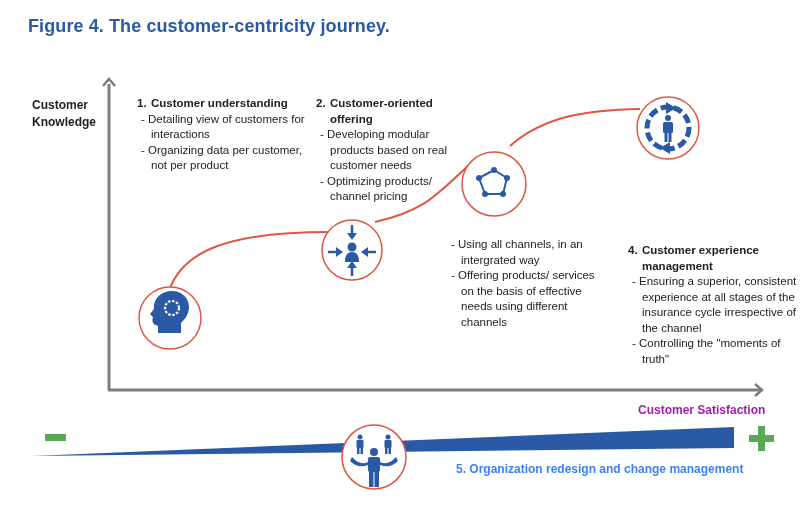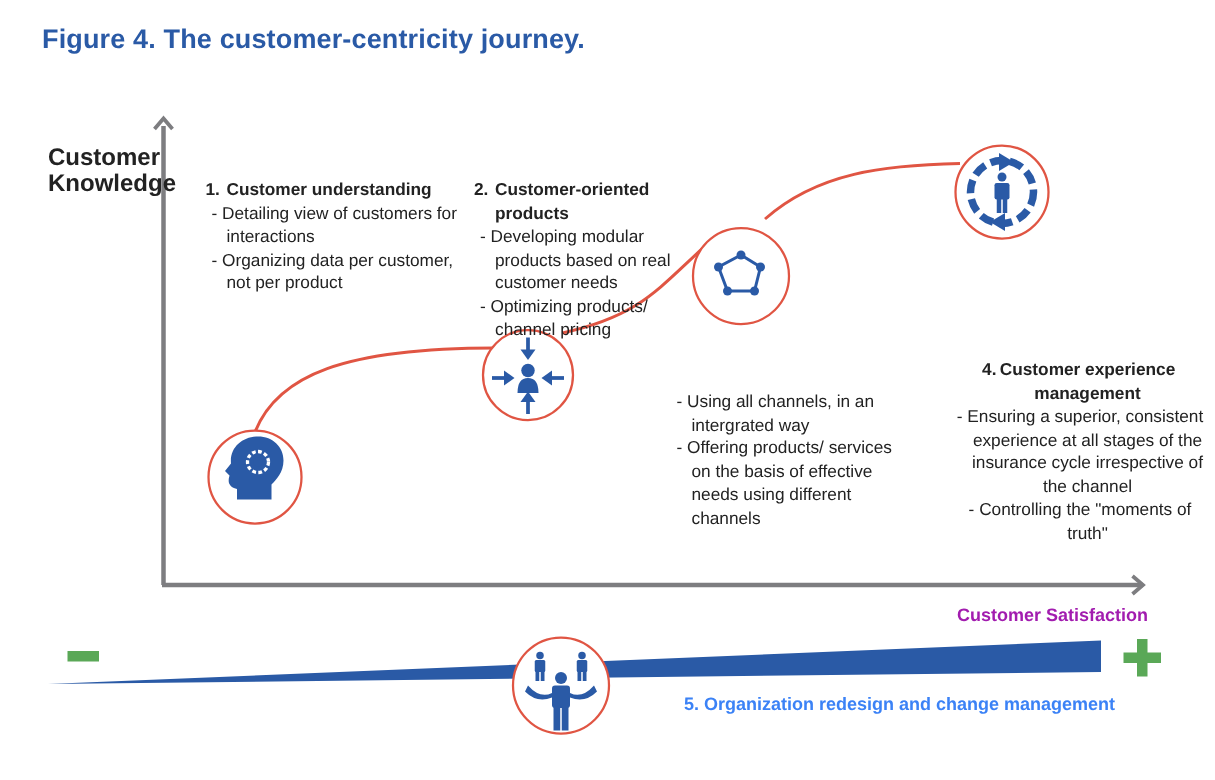--- a/index.html
+++ b/index.html
@@ -1,32 +1,32 @@
 <!DOCTYPE html>
 <html><head>
 <meta charset="utf-8">
 <style>
   html, body { margin: 0; padding: 0; background: #ffffff; }
   body { width: 810px; height: 520px; position: relative; overflow: hidden;
          font-family: "Liberation Sans", "DejaVu Sans", sans-serif; color: #222; }
   .title { position: absolute; left: 28px; top: 16px; font-size: 18px; font-weight: bold; color: #2a5aa6; letter-spacing: 0.1px; }
-  .ylabel { position: absolute; left: 32px; top: 97px; font-size: 16px; font-weight: bold; line-height: 17px; color: #222; }
+  .ylabel { position: absolute; left: 32px; top: 97px; font-size: 12px; font-weight: bold; line-height: 17px; color: #222; }
   .xlabel { position: absolute; left: 638px; top: 403px; font-size: 12px; font-weight: bold; color: #a21caf; }
-  .step { position: absolute; font-size: 11.5px; line-height: 15.5px; color: #222; margin-top: 24px; }
+  .step { position: absolute; font-size: 11.5px; line-height: 15.5px; color: #222; }
   .step .h { font-weight: bold; }
   .step .h .num { display: inline-block; width: 14px; }
   .step .h .cont { padding-left: 14px; display: block; }
   .step ul { list-style: none; margin: 0; padding: 0 0 0 4px; }
   .step li { padding-left: 10px; text-indent: -10px; }
   .step li::before { content: "- "; }
   #s1 { left: 137px; top: 96px; width: 175px; }
   #s2 { left: 316px; top: 96px; width: 145px; }
   #s3 { left: 447px; top: 233px; width: 160px; }
   #s3 ul { margin-top: 4px; }
-  #s4 { left: 628px; top: 216px; width: 180px; text-align: center; }
+  #s4 { left: 628px; top: 243px; width: 180px; }
   .s5 { position: absolute; left: 456px; top: 462px; font-size: 12px; font-weight: bold; color: #3b82f6; }
   svg.layer { position: absolute; left: 0; top: 0; }
 </style>
 </head>
 <body>
 
 <svg class="layer" width="810" height="520" viewBox="0 0 810 520">
 
   <line x1="109" y1="84" x2="109" y2="390" stroke="#7d7d80" stroke-width="3"></line>
   <polyline points="103,86 109,79 115,86" fill="none" stroke="#7d7d80" stroke-width="2.5" stroke-linejoin="miter"></polyline>
@@ -133,21 +133,21 @@
   </div>
   <ul>
     <li>Detailing view of customers for interactions</li>
     <li>Organizing data per customer, not  per product</li>
   </ul>
 </div>
 
 <div class="step" id="s2">
   <div class="h">
     <span class="num">2.</span><span>Customer-oriented</span>
-    <span class="cont">products</span>
+    <span class="cont">offering</span>
   </div>
   <ul>
     <li>Developing modular products based on real customer needs</li>
     <li>Optimizing products/ channel pricing</li>
   </ul>
 </div>
 
 <div class="step" id="s3">
   <ul>
     <li>Using all channels, in an intergrated way</li>

